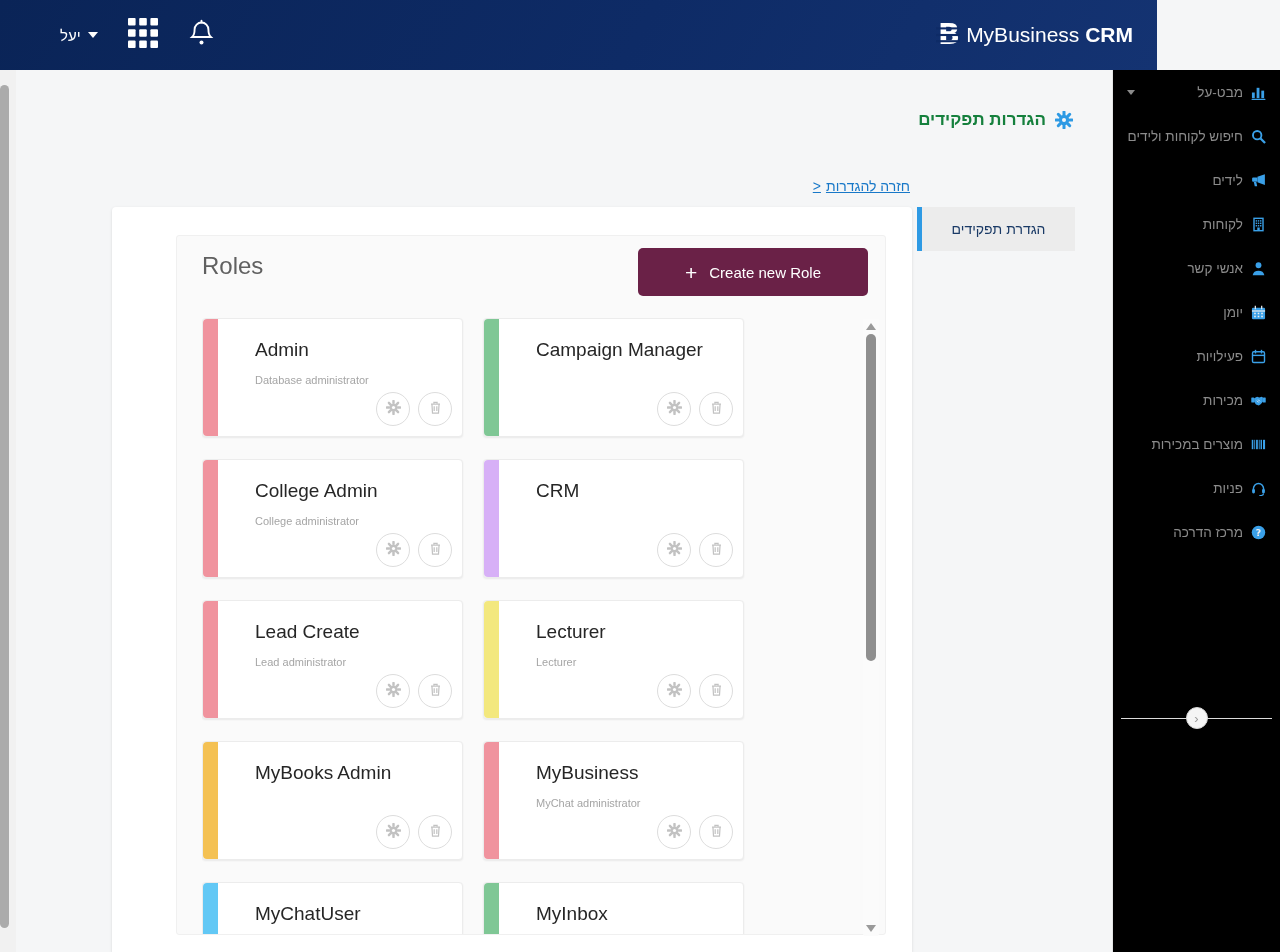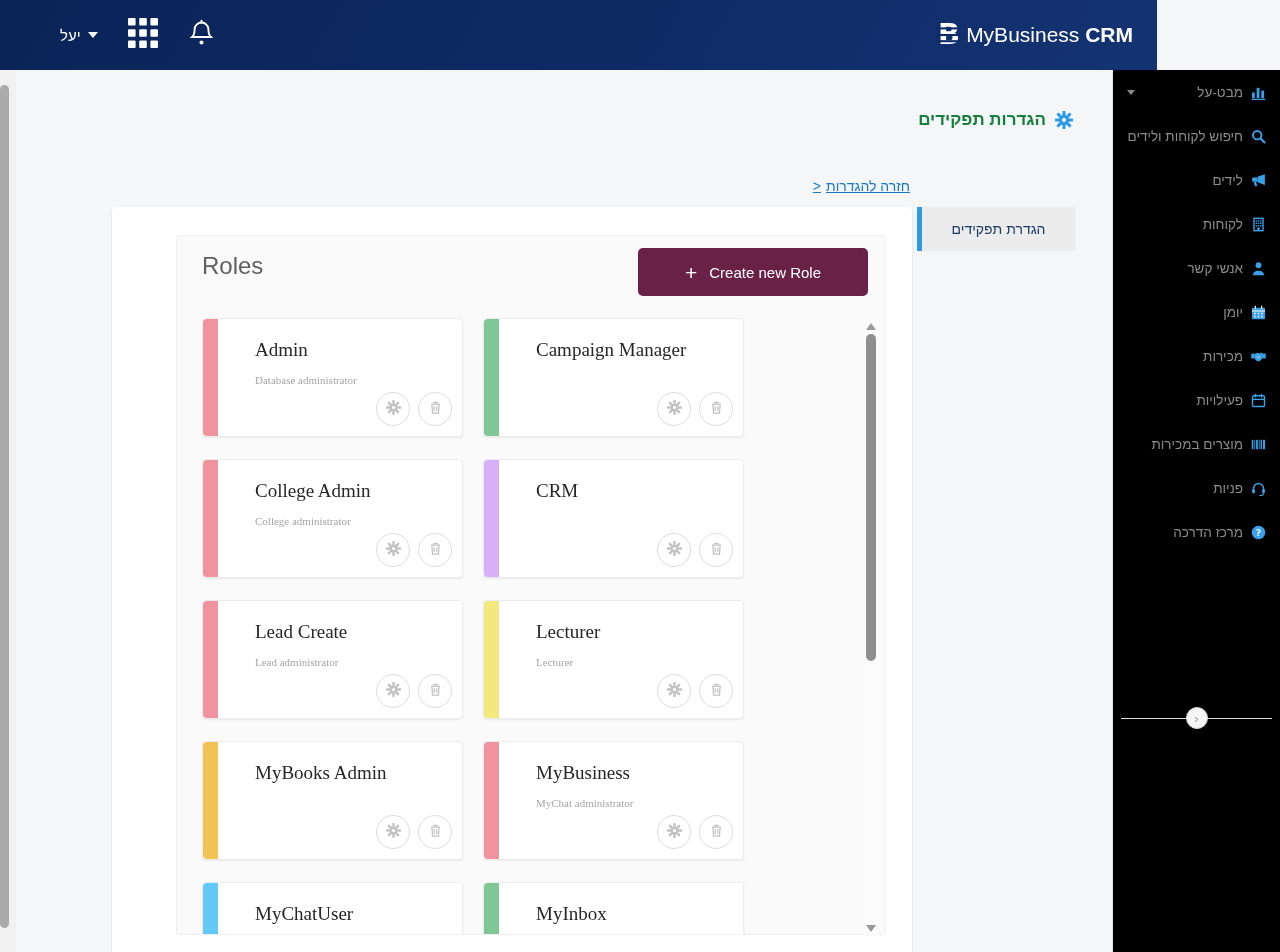--- a/index.html
+++ b/index.html
@@ -57,21 +57,21 @@
   .inner { position:absolute; left:45px; top:28px; width:710px; height:700px; background:#fafafa;
            border:1px solid #f0f0f0; border-radius:3px;margin-left:19px; }
   .roles-heading { position:absolute; left:25px; top:16px; font-size:24px; color:#606060; font-weight:400; }
   .create-btn { position:absolute; right:17px; top:12px; width:230px; height:48px; border:none;
                 border-radius:5px; color:#fff; font-size:15px; display:flex; align-items:center;
                 justify-content:center; gap:12px; cursor:pointer;
                 font-family:"Liberation Sans","DejaVu Sans",sans-serif; }
   .create-btn .plus { font-size:21px; font-weight:400; line-height:1; }
 
   .cards { position:absolute; left:25px; top:82px; width:598px; height:616px; overflow:hidden;
-           display:flex; flex-wrap:wrap; column-gap:20px; row-gap:22px; align-content:flex-start;font-family:Liberation Serif, serif; }
+           display:flex; flex-wrap:wrap; column-gap:20px; row-gap:22px; align-content:flex-start; }
   .card { position:relative; width:261px; height:119px; background:#fff; border:1px solid #ececec;
           border-radius:4px; box-shadow:0 1px 2px rgba(0,0,0,.07); }
   .stripe { position:absolute; left:0; top:0; bottom:0; width:15px; border-radius:4px 0 0 4px; }
   .card-title { position:absolute; left:52px; top:20px; font-size:19px; color:#262626; }
   .card-sub { position:absolute; left:52px; top:55px; font-size:11px; color:#a5a5a5; }
   .card-actions { position:absolute; right:10px; bottom:10px; display:flex; gap:8px; }
   .act-btn { width:34px; height:34px; border-radius:50%; border:1px solid #ddd; background:#fff;
              color:#c2c2c2; display:flex; align-items:center; justify-content:center; cursor:pointer; }
 
   
@@ -215,43 +215,43 @@
               <rect x="3.4" y="11.4" width="1.7" height="1.7"></rect>
               <rect x="7.15" y="11.4" width="1.7" height="1.7"></rect>
               <rect x="10.9" y="11.4" width="1.7" height="1.7"></rect>
             </g>
           </svg>
         </span>
         <span class="sb-label">יומן</span>
       </div>
       <div class="sb-item">
         <span class="sb-icon">
+          <svg viewBox="0 0 16 16" width="15" height="15" fill="none" stroke="currentColor" stroke-width="1.5">
+            <rect x="1.6" y="3" width="12.8" height="11.4" rx="1.4"></rect>
+            <line x1="4.8" y1="0.9" x2="4.8" y2="4.8"></line>
+            <line x1="11.2" y1="0.9" x2="11.2" y2="4.8"></line>
+            <line x1="1.6" y1="6.8" x2="14.4" y2="6.8"></line>
+          </svg>
+        </span>
+        <span class="sb-label">פעילויות</span>
+      </div>
+      <div class="sb-item">
+        <span class="sb-icon">
           <svg viewBox="0 0 16 16" width="15" height="15">
             <g fill="currentColor">
               <rect x="0.3" y="4.8" width="3" height="5.4" rx="0.6"></rect>
               <rect x="12.7" y="4.8" width="3" height="5.4" rx="0.6"></rect>
               <path d="M3.3 9.4V5.6l3.2-1.7 2.4 1 2.6-1 1.2 1v4.5l-2.4 2.6-2 1.2-3-1z"></path>
             </g>
             <g stroke="#efeff0" stroke-width="0.9" fill="none">
               <path d="M7.6 7l1.9 1.9M6.3 8.2l1.9 1.9"></path>
             </g>
           </svg>
         </span>
         <span class="sb-label">מכירות</span>
-      </div>
-      <div class="sb-item">
-        <span class="sb-icon">
-          <svg viewBox="0 0 16 16" width="15" height="15" fill="none" stroke="currentColor" stroke-width="1.5">
-            <rect x="1.6" y="3" width="12.8" height="11.4" rx="1.4"></rect>
-            <line x1="4.8" y1="0.9" x2="4.8" y2="4.8"></line>
-            <line x1="11.2" y1="0.9" x2="11.2" y2="4.8"></line>
-            <line x1="1.6" y1="6.8" x2="14.4" y2="6.8"></line>
-          </svg>
-        </span>
-        <span class="sb-label">פעילויות</span>
       </div>
       <div class="sb-item">
         <span class="sb-icon">
           <svg viewBox="0 0 16 16" width="15" height="15" fill="currentColor">
             <rect x="0.8" y="3" width="1.7" height="10"></rect>
             <rect x="3.5" y="3" width="0.9" height="10"></rect>
             <rect x="5.4" y="3" width="1.9" height="10"></rect>
             <rect x="8.3" y="3" width="0.9" height="10"></rect>
             <rect x="10.2" y="3" width="1.5" height="10"></rect>
             <rect x="12.8" y="3" width="2.2" height="10"></rect>

